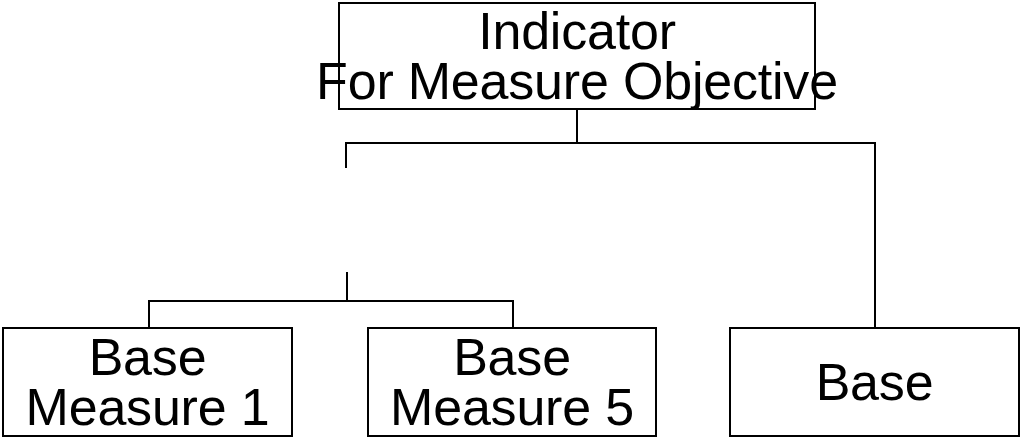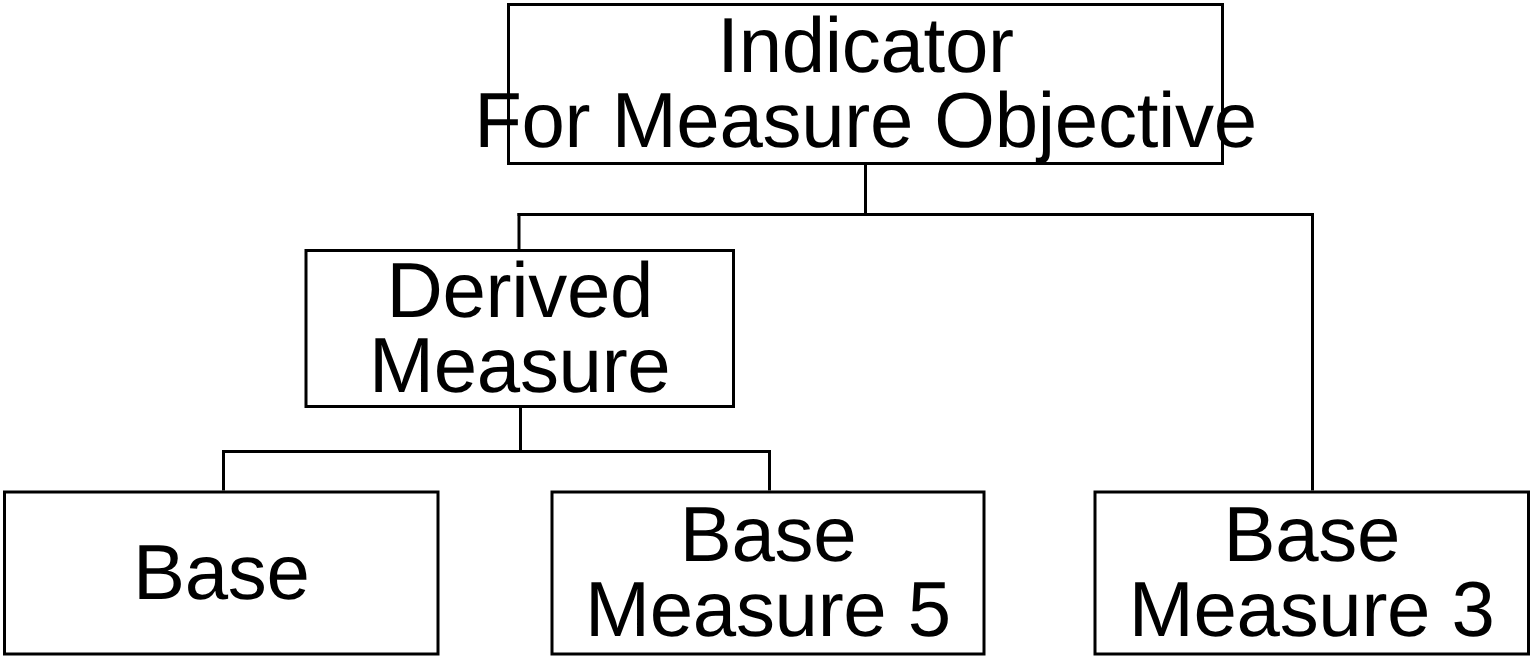--- a/index.html
+++ b/index.html
@@ -64,37 +64,33 @@
 </head>
 <body>
 
 <div id="diagram-canvas">
 
   <div class="node-box" id="node-indicator">
     <div class="node-line">Indicator</div>
     <div class="node-line">For Measure Objective</div>
   </div>
 
-  <div class="node-box" id="node-derived">
-    <div class="node-line">Derived</div>
-    <div class="node-line">Measure</div>
-  </div>
 
   <div class="node-box" id="node-base-1">
     <div class="node-line">Base</div>
+    <div class="node-line">Measure 1</div>
   </div>
 
   <div class="node-box" id="node-base-2">
     <div class="node-line">Base</div>
     <div class="node-line">Measure 5</div>
   </div>
 
   <div class="node-box" id="node-base-3">
     <div class="node-line">Base</div>
-    <div class="node-line">Measure 3</div>
   </div>
 
   <div class="connector v" id="conn-indicator-stem"></div>
   <div class="connector h" id="conn-level1-bar"></div>
   <div class="connector v" id="conn-to-derived"></div>
   <div class="connector v" id="conn-to-base3"></div>
 
   <div class="connector v" id="conn-derived-stem"></div>
   <div class="connector h" id="conn-level2-bar"></div>
   <div class="connector v" id="conn-to-base1"></div>

